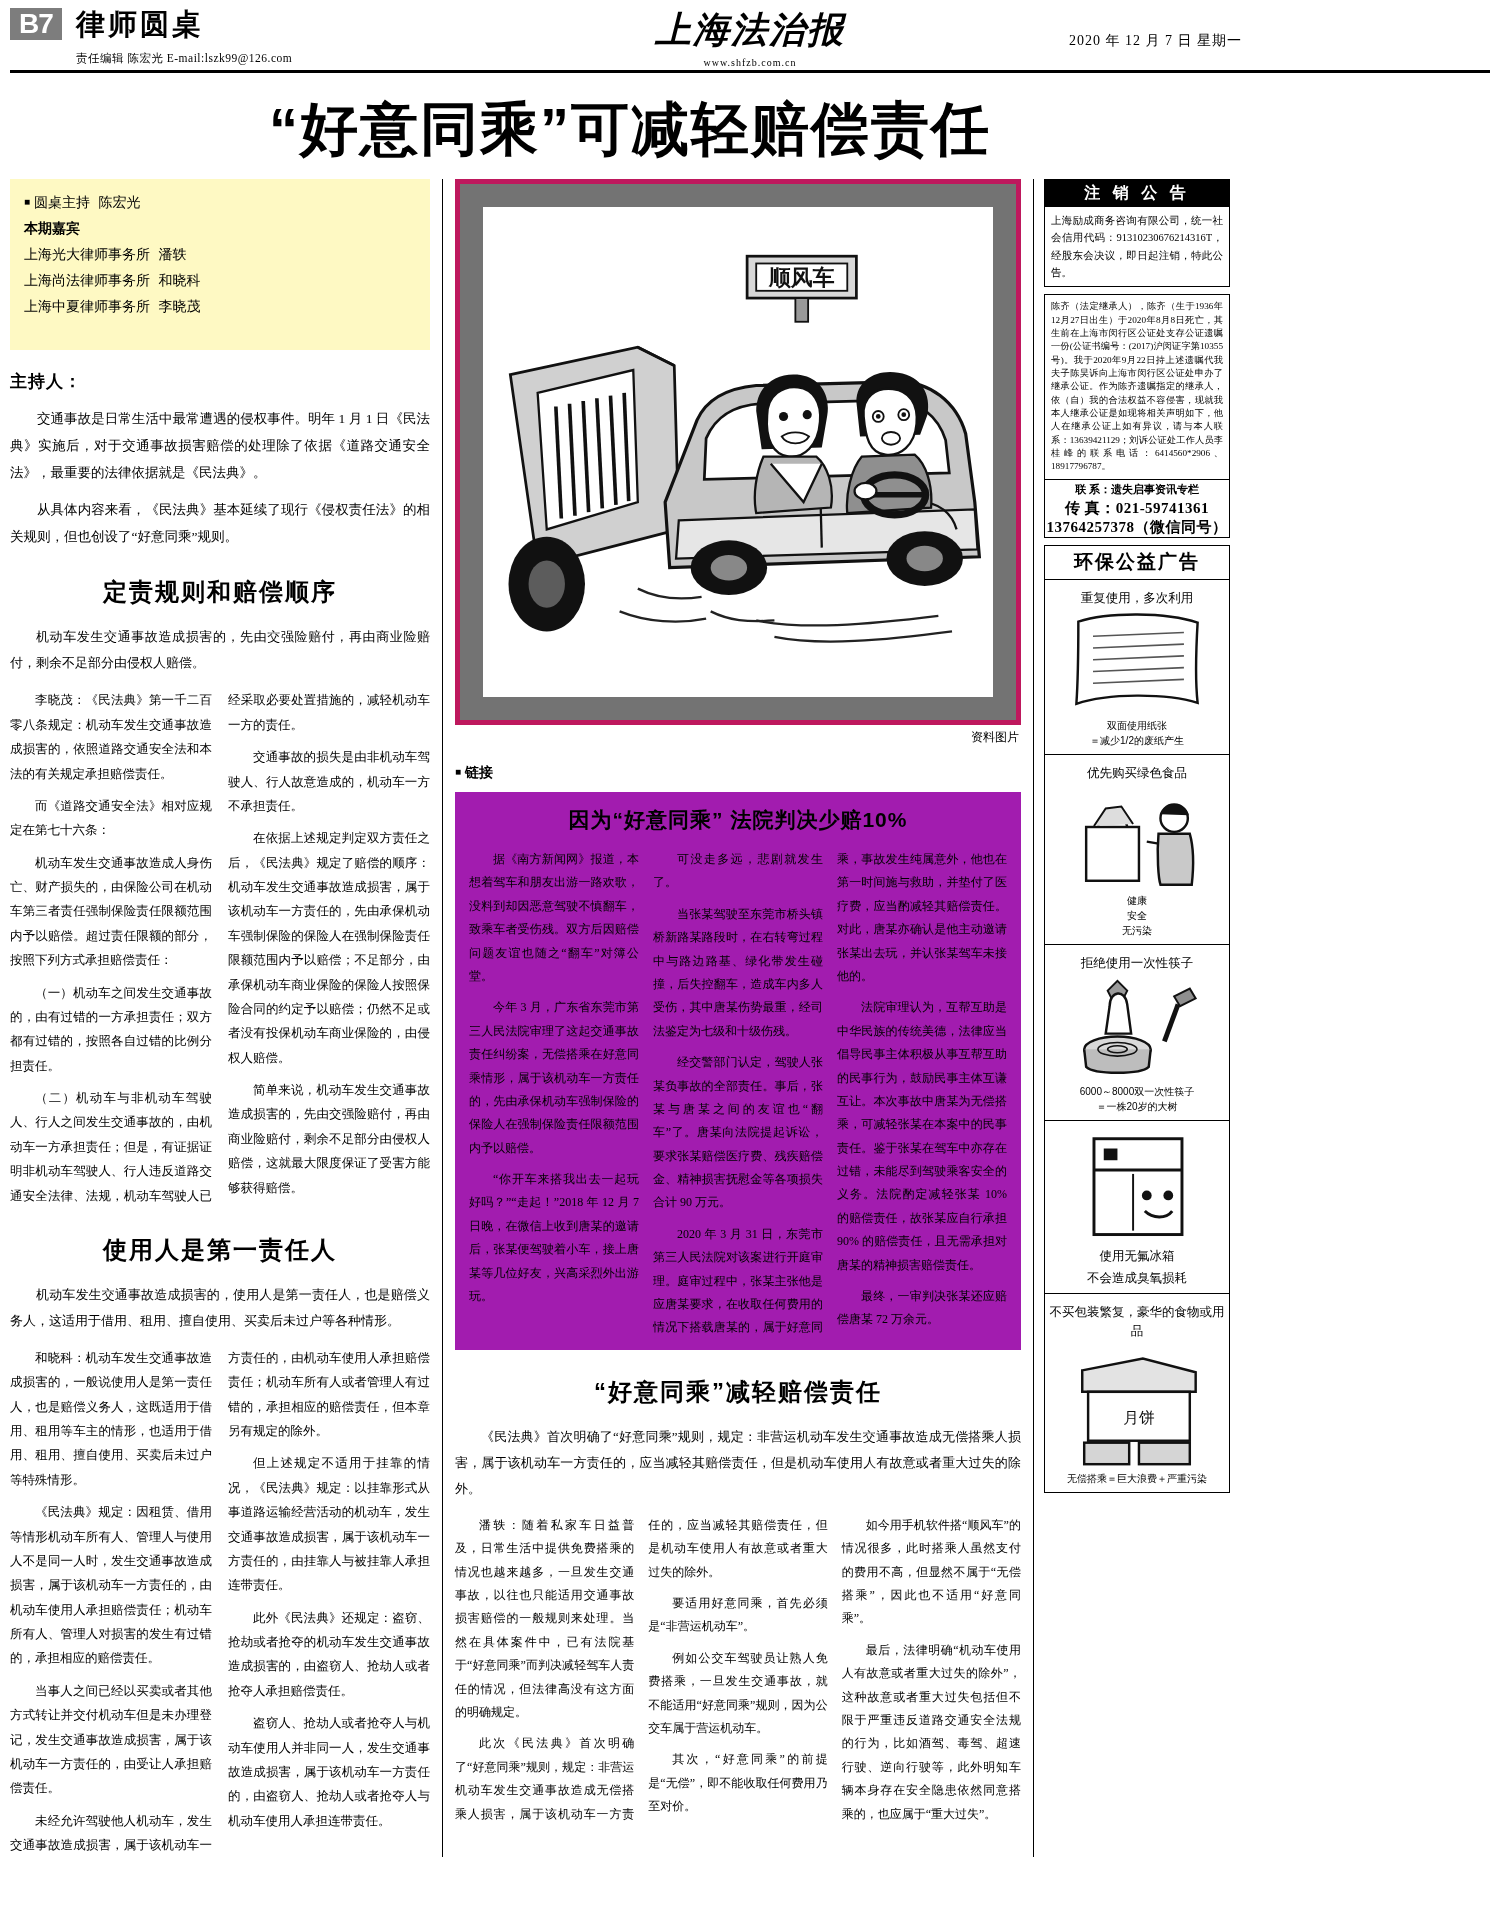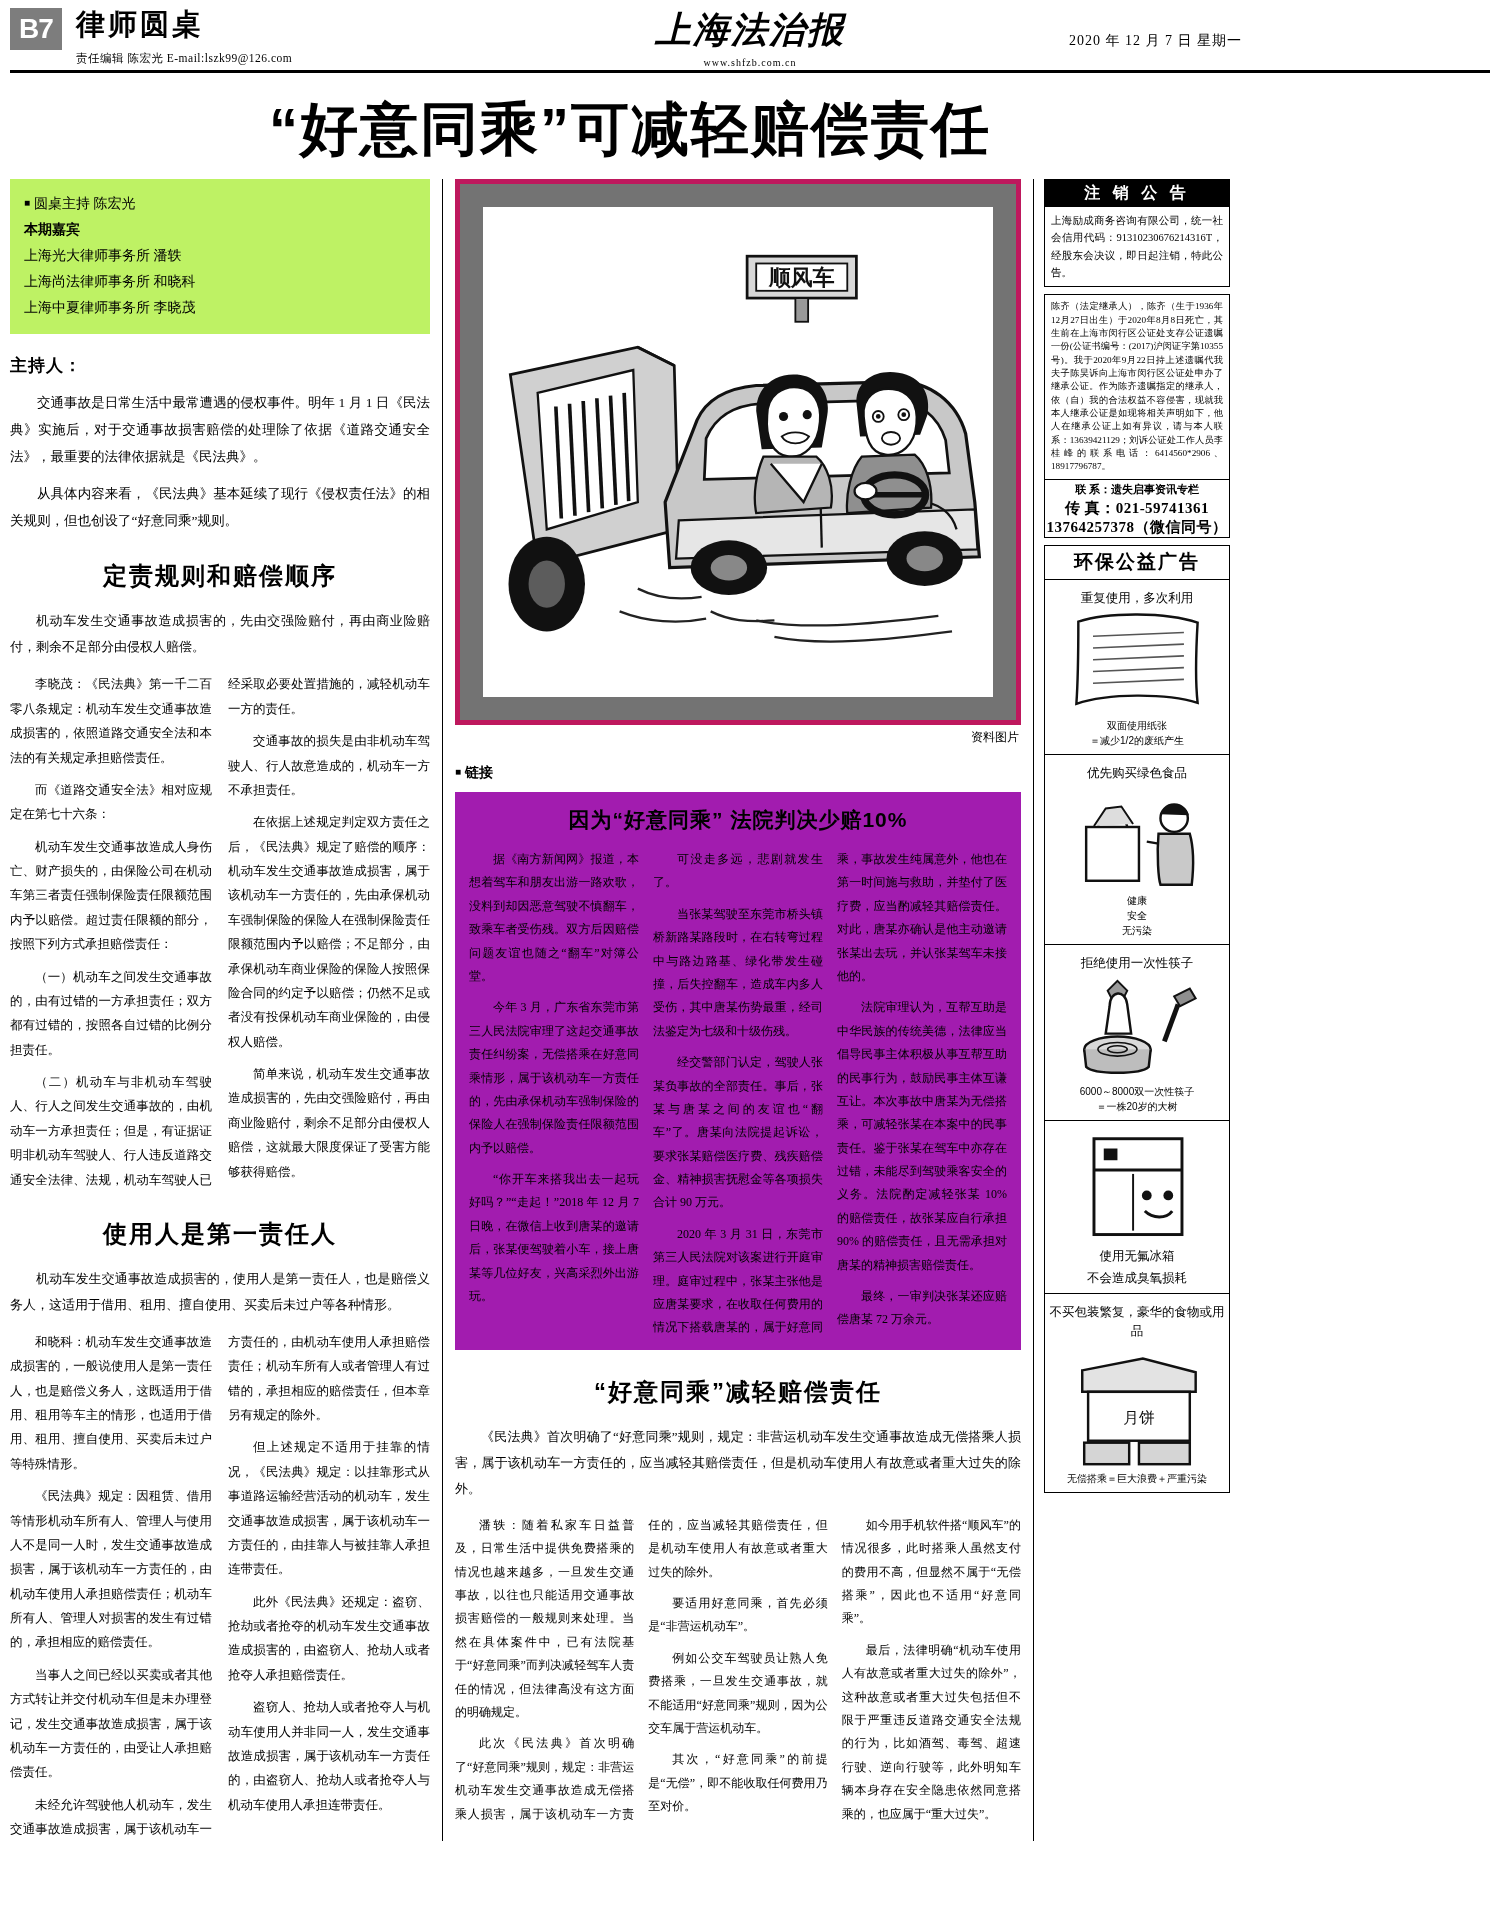--- a/index.html
+++ b/index.html
@@ -26,21 +26,21 @@
   
   .masthead {
     position: relative;
     height: 62px;
     border-bottom: 3px solid #000;
     display: flex;
     align-items: flex-start;
   }
   .badge {
     width: 52px;
-    height: 42px;
+    height: 32px;
     background: #7d7d7d;
     color: #fff;
     font-weight: bold;
     font-size: 28px;
     display: flex;
     align-items: center;
     justify-content: center;
     margin-right: 14px;
     font-family: "Liberation Sans", sans-serif;
     letter-spacing: -1px;
@@ -102,24 +102,25 @@
     display: flex;
     gap: 0;
     margin-top: 6px;
   }
   .col-left   { width: 432px; padding-right: 12px; box-sizing: border-box; }
   .col-mid    { width: 592px; padding: 0 12px; box-sizing: border-box; border-left: 1px solid #000; border-right: 1px solid #000;}
   .col-right  { width: 196px; padding-left: 10px; box-sizing: border-box; }
 
   
   .infobox {
-    background: #bef264;
-    padding: 12px 14px 14px 14px;
+    background: #fef9c3;
+    padding: 12px 14px 30px 14px;
     font-size: 14px;
     line-height: 1.85;
+    font-family: Liberation Mono, monospace;
   }
   .infobox .sq { font-size: 10px; vertical-align: 2px; margin-right: 4px;}
   .infobox .bold { font-weight: bold; }
 
   .host-label {
     font-size: 17px;
     font-weight: bold;
     margin: 20px 0 12px 0;
     letter-spacing: 1px;
   }

